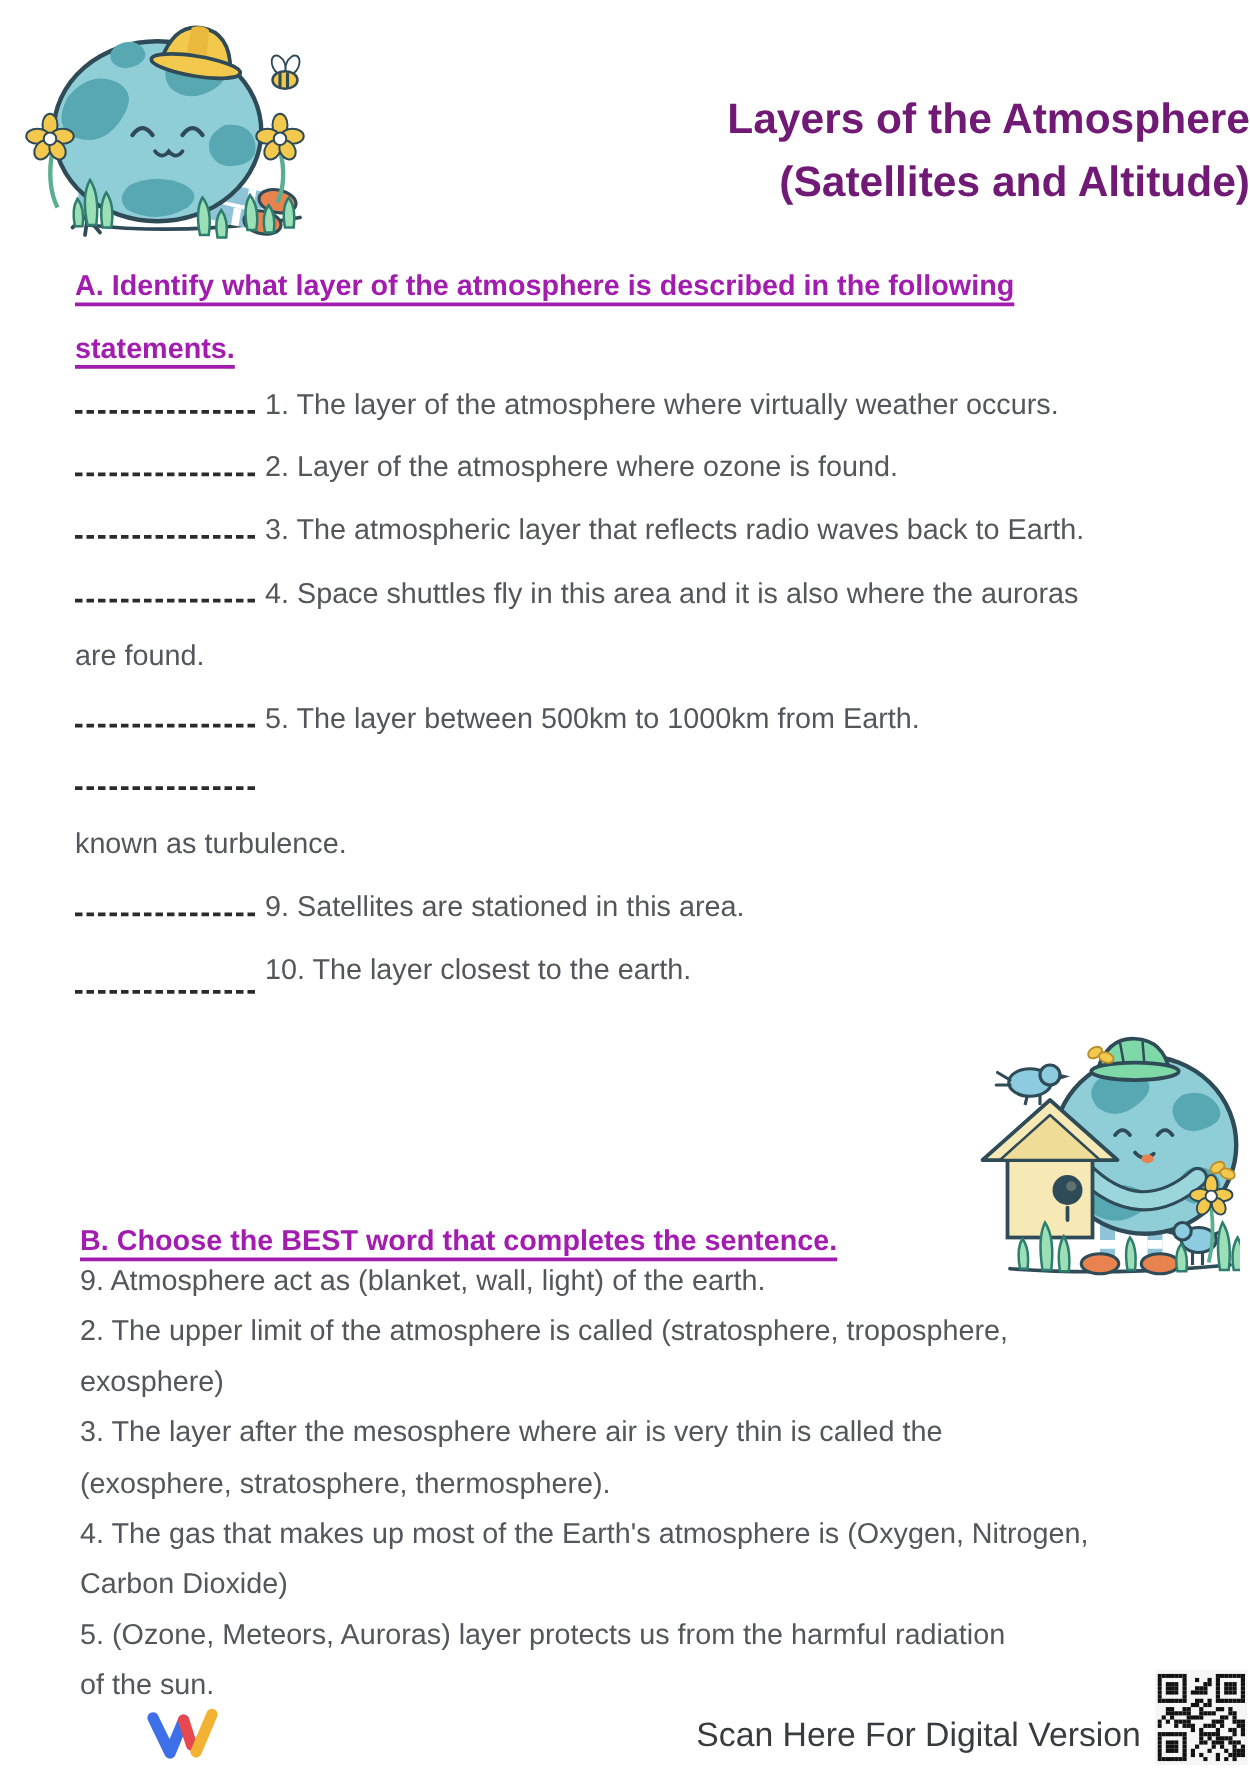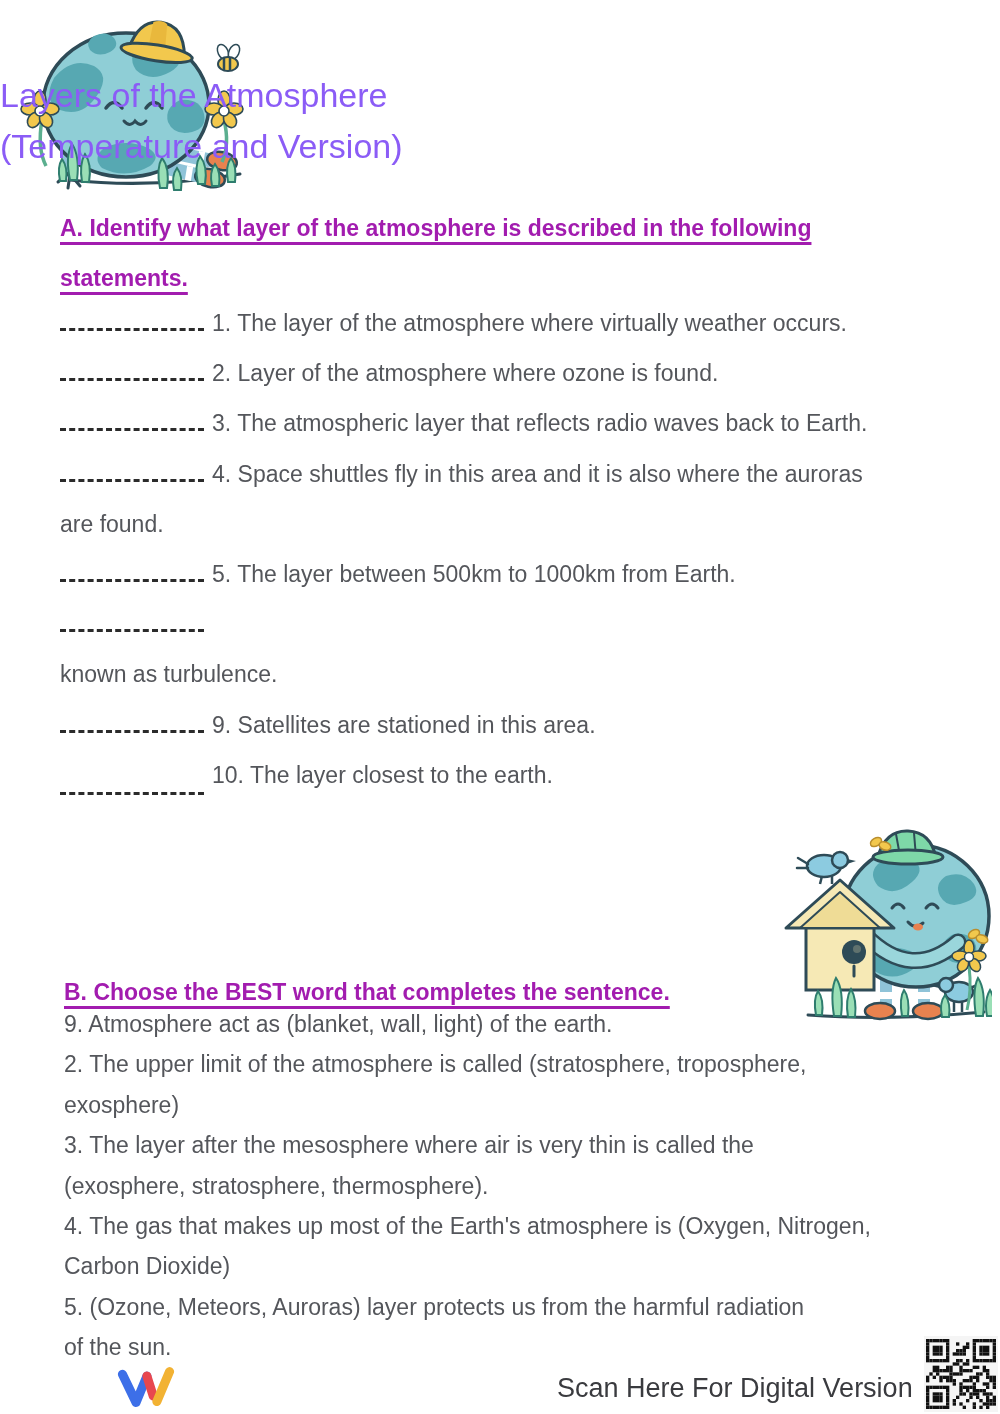--- a/index.html
+++ b/index.html
@@ -2,22 +2,22 @@
 <html><head>
 <meta charset="utf-8">
 <style>
   * { margin:0; padding:0; box-sizing:border-box; }
   html,body { background:#ffffff; }
   body { font-family:"Liberation Sans", sans-serif; }
   .page { position:relative; width:1000px; height:1414px; margin:0 auto; background:#ffffff; overflow:hidden; }
 
   
   .illu-left { position:absolute; left:12px; top:8px; width:232px; height:186px; }
-  .title-block { position:absolute; left:0; top:70px; width:1000px; text-align:left;
-                 font-weight:normal; font-size:34px; line-height:51px; color:#8b5cf6; }
+  .title-block { position:absolute; left:0; top:70px; width:1000px; text-align:right;
+                 font-weight:bold; font-size:34px; line-height:51px; color:#701a75; }
 
   
   .heading-a { position:absolute; left:60px; top:203px; font-size:23px; font-weight:bold;
                color:#a21caf; line-height:50px; white-space:nowrap; }
   .heading-a .hline { display:block; text-decoration:underline; text-decoration-thickness:2.5px; text-underline-offset:6px; }
 
   .a-items { position:absolute; left:60px; top:298px; font-size:23px; color:#54565B; line-height:50.2px; }
   .a-item { white-space:nowrap; }
   .blank { display:inline-block; width:144px; height:0; border-bottom:3.5px dashed #2B2B2B; margin-right:8px; }
   .a-item:nth-child(8)  .blank { transform:translateY(12px); }
@@ -115,21 +115,21 @@
       <path d="M148 180 q-4 -20 2 -30 q8 10 5 30z"></path>
       <path d="M162 182 q-3 -14 3 -22 q6 8 4 22z"></path>
       <path d="M186 176 q-4 -18 2 -28 q8 10 5 28z"></path>
       <path d="M200 178 q-3 -14 3 -22 q6 8 4 22z"></path>
       <path d="M216 174 q-3 -16 3 -24 q6 8 4 24z"></path>
     </g>
   </svg>
 
   <div class="title-block">
     <div>Layers of the Atmosphere</div>
-    <div>(Temperature and Version)</div>
+    <div>(Satellites and Altitude)</div>
   </div>
 
   <div class="heading-a">
     <span class="hline">A. Identify what layer of the atmosphere is described in the following</span>
     <span class="hline">statements.</span>
   </div>
 
   <div class="a-items">
       <div class="a-item"><span class="blank"></span><span>1. The layer of the atmosphere where virtually weather occurs.</span></div>
       <div class="a-item"><span class="blank"></span><span>2. Layer of the atmosphere where ozone is found.</span></div>

